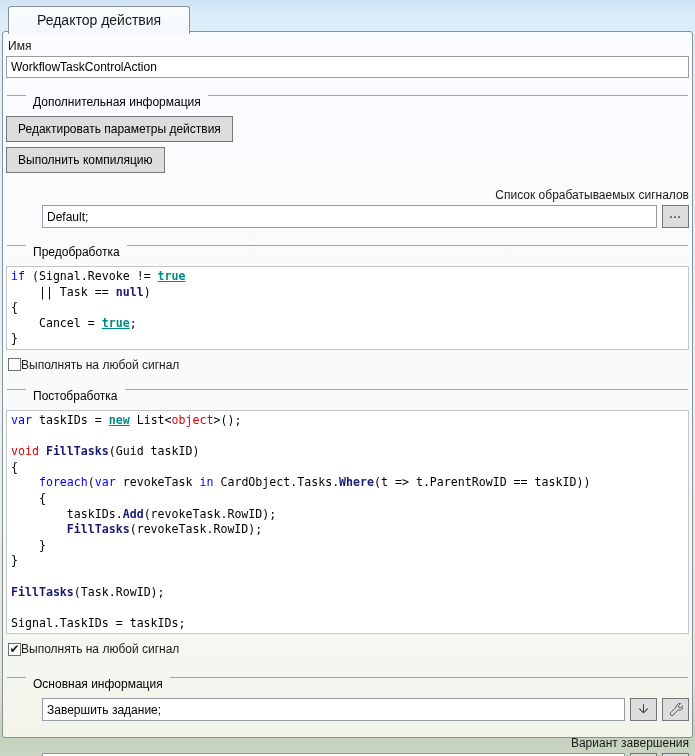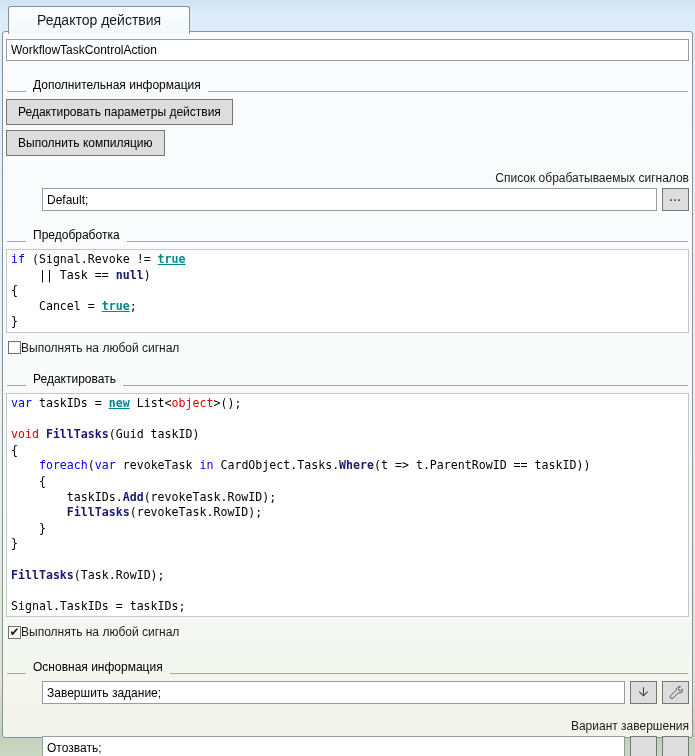--- a/index.html
+++ b/index.html
@@ -25,21 +25,21 @@
     background: linear-gradient(180deg, #f9fbfe 0%, #f8faf9 70%, #f2f4eb 100%);
     padding: 7px 3px 0 3px;
   }
   .field-label { font-size: 12px; color: #1b1b1b; margin: 0 0 3px 2px; }
   .text-input {
     width: 100%; height: 22px;
     border: 1px solid #969ca4; background: #ffffff;
     font-family: "Liberation Sans", sans-serif; font-size: 12px; color: #000;
     padding: 0 4px; outline: none; display: block;
   }
-  .group-header { display: flex; align-items: flex-end; margin: 17px 1px 7px 1px; }
+  .group-header { display: flex; align-items: flex-start; margin: 17px 1px 7px 1px; }
   .group-header .line { height: 1px; background: #a5a5a5; }
   .group-header .line.short { width: 19px; }
   .group-header .line.long { flex: 1; }
   .group-header .group-title { font-size: 12px; color: #000; padding: 0 7px; }
   .action-btn {
     display: block;
     background: #dddddd;
     border: 1px solid #747678;
     font-family: "Liberation Sans", sans-serif; font-size: 12px; color: #000;
     padding: 5px 11px; margin: 0 0 5px 0; cursor: default;
@@ -80,20 +80,21 @@
 <body>
 
 <div class="tabstrip">
   <div class="tab">
     <span>Редактор действия</span>
   </div>
 </div>
 
 <div class="page">
 
+  <div class="field-label">Имя</div>
   <input class="text-input" type="text" readonly="" value="WorkflowTaskControlAction" style="">
 
   <div class="group-header">
     <div class="line short"></div>
     <div class="group-title">Дополнительная информация</div>
     <div class="line long"></div>
   </div>
 
   <button class="action-btn">Редактировать параметры действия</button>
   <button class="action-btn">Выполнить компиляцию</button>
@@ -116,21 +117,21 @@
 
   <div class="checkbox-row">
     <div class="checkbox">
       <span></span>
     </div>
     <div class="checkbox-label">Выполнять на любой сигнал</div>
   </div>
 
   <div class="group-header">
     <div class="line short"></div>
-    <div class="group-title">Редактировать</div>
+    <div class="group-title">Постобработка</div>
     <div class="line long"></div>
   </div>
 
   <div class="code-box" id="code-post"><div class="code-line"><span class="tok-k">var</span><span class="tok-p"> taskIDs = </span><span class="tok-t">new</span><span class="tok-p"> List&lt;</span><span class="tok-r">object</span><span class="tok-p">&gt;();</span></div><div class="code-line">&nbsp;</div><div class="code-line"><span class="tok-r">void</span><span class="tok-p"> </span><span class="tok-m">FillTasks</span><span class="tok-p">(Guid taskID)</span></div><div class="code-line"><span class="tok-p">{</span></div><div class="code-line"><span class="tok-p">    </span><span class="tok-k">foreach</span><span class="tok-p">(</span><span class="tok-k">var</span><span class="tok-p"> revokeTask </span><span class="tok-k">in</span><span class="tok-p"> CardObject.Tasks.</span><span class="tok-m">Where</span><span class="tok-p">(t =&gt; t.ParentRowID == taskID))</span></div><div class="code-line"><span class="tok-p">    {</span></div><div class="code-line"><span class="tok-p">        taskIDs.</span><span class="tok-m">Add</span><span class="tok-p">(revokeTask.RowID);</span></div><div class="code-line"><span class="tok-p">        </span><span class="tok-m">FillTasks</span><span class="tok-p">(revokeTask.RowID);</span></div><div class="code-line"><span class="tok-p">    }</span></div><div class="code-line"><span class="tok-p">}</span></div><div class="code-line">&nbsp;</div><div class="code-line"><span class="tok-m">FillTasks</span><span class="tok-p">(Task.RowID);</span></div><div class="code-line">&nbsp;</div><div class="code-line"><span class="tok-p">Signal.TaskIDs = taskIDs;</span></div></div>
 
   <div class="checkbox-row">
     <div class="checkbox">
       <span>✔</span>
     </div>
     <div class="checkbox-label">Выполнять на любой сигнал</div>

